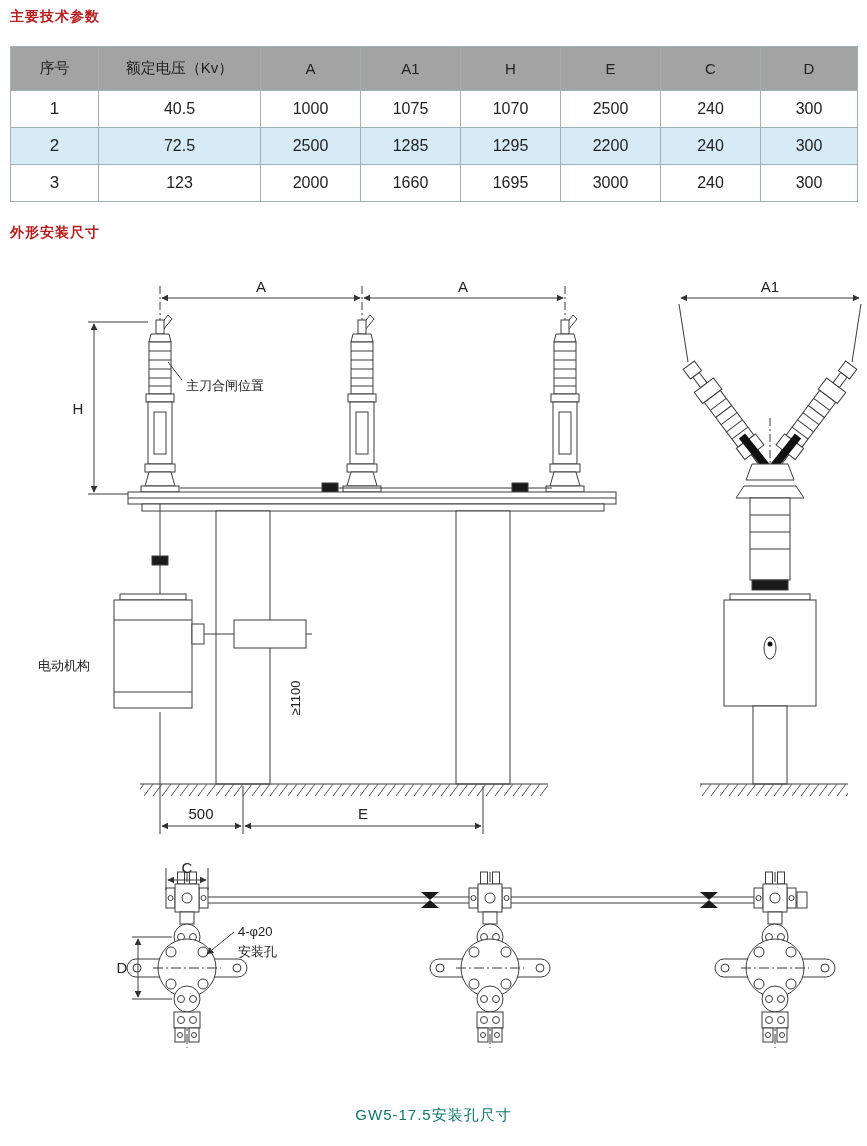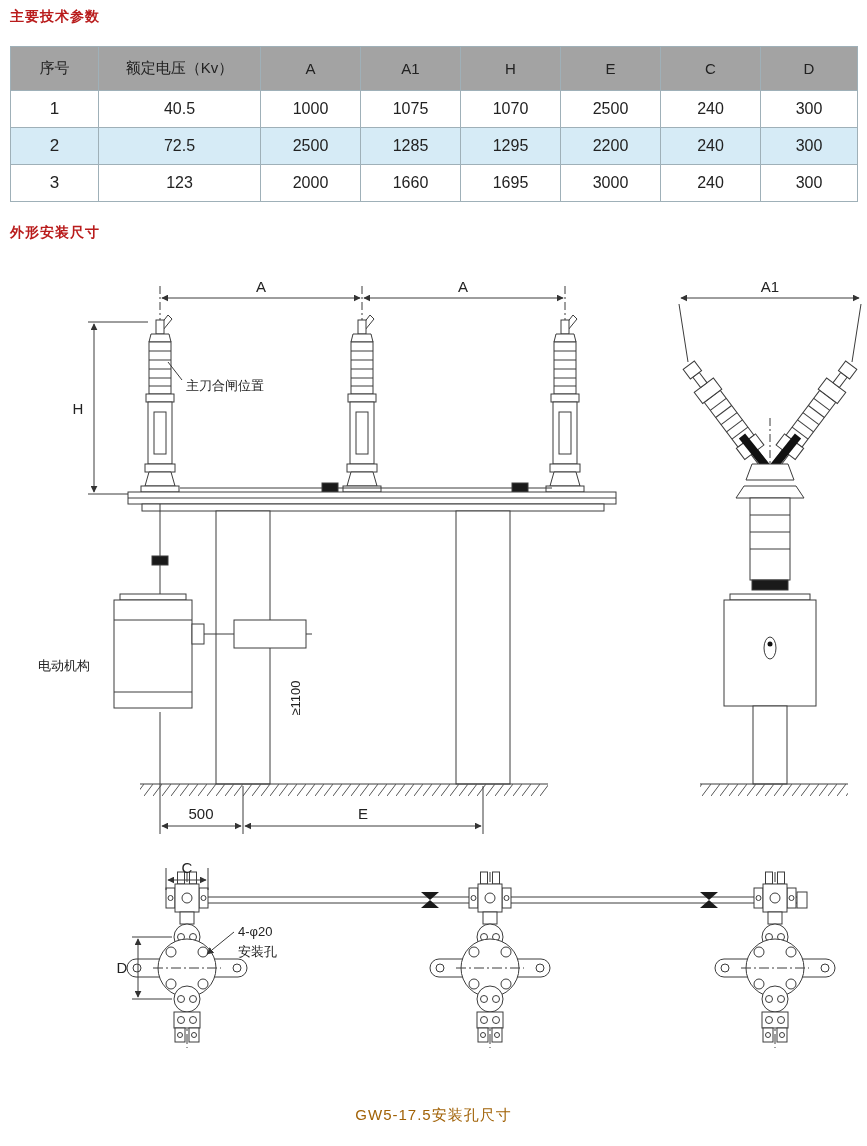--- a/index.html
+++ b/index.html
@@ -11,21 +11,21 @@
   #title2{top:224px}
   table.params{position:absolute;top:46px;left:10px;width:847px;border-collapse:collapse;table-layout:fixed}
   .params th,.params td{border:1px solid #9fb0b8;text-align:center;vertical-align:middle;font-weight:normal;color:#222}
   .params thead tr{background:#a3a3a3;height:44px}
   .params tbody tr{height:37px}
   .params tbody tr.band{background:#d6ebf6}
   .params th{font-size:15px}
   .params td{font-size:16px}
   .params td.idx{font-size:17px}
   .drawing{position:absolute;top:268px;left:0}
-  .caption{position:absolute;top:1106px;left:0;width:100%;text-align:center;font-size:15px;color:#a16207;letter-spacing:1px}
+  .caption{position:absolute;top:1106px;left:0;width:100%;text-align:center;font-size:15px;color:#0f766e;letter-spacing:1px}
   svg text{font-family:"Liberation Sans",sans-serif;font-size:15px;fill:#222}
   svg text.small{font-size:13px}
 </style>
 </head>
 <body>
 
 <div class="page">
 
   <div class="sec-title" id="title1">主要技术参数</div>
 

